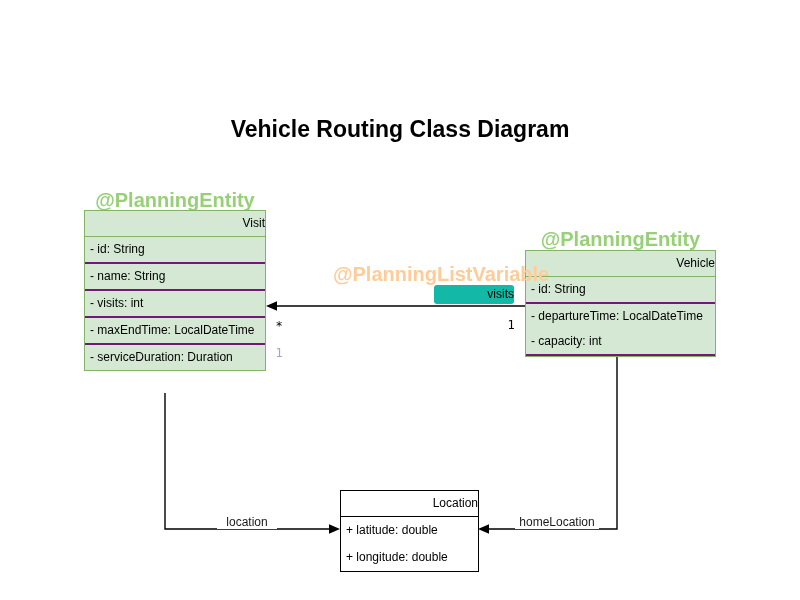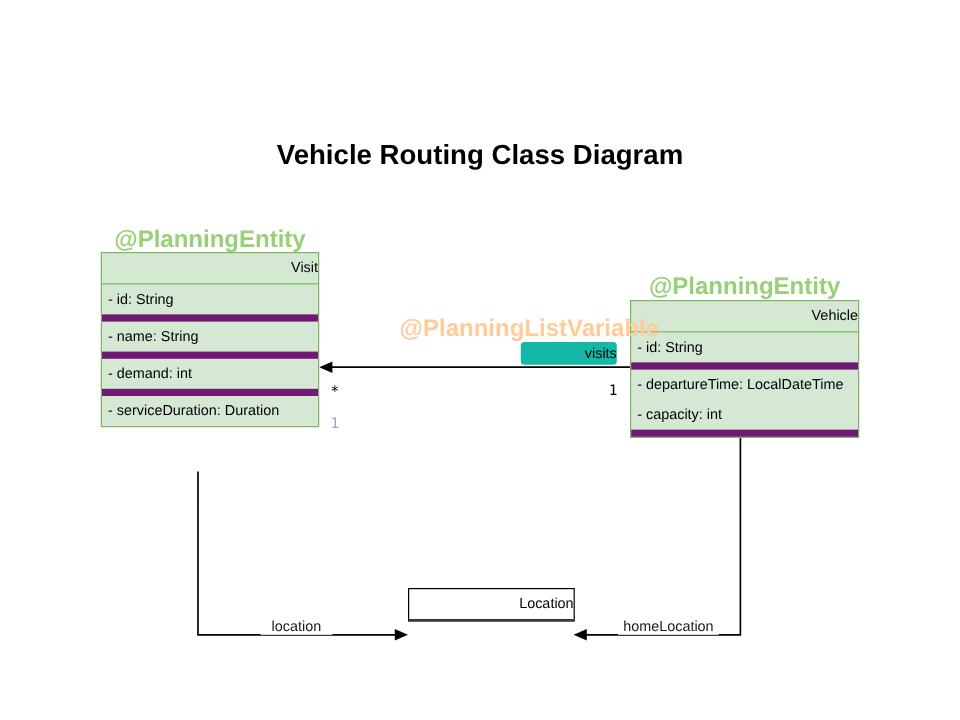--- a/index.html
+++ b/index.html
@@ -50,21 +50,21 @@
   }
   .green .uml-header { border-bottom: 1px solid #82b366; }
   .plain .uml-header { border-bottom: 1px solid #000000; }
   .uml-attr {
     height: 25px;
     line-height: 25px;
     padding-left: 5px;
     white-space: nowrap;
     overflow: hidden;
   }
-  .green .uml-attr { border-bottom: 6px solid #701a75; }
+  .green .uml-attr { border-bottom: 2px solid #701a75; }
   .uml-attr.last { border-bottom: none; }
   .uml-attr.roomy { height: 27px; line-height: 27px; border-bottom: none; }
   .connectors {
     position: absolute;
     left: 0; top: 0;
     width: 800px; height: 600px;
   }
   .edge-chip {
     position: absolute;
     left: 434px; top: 253px;
@@ -113,34 +113,37 @@
 
     <polyline points="617,322 617,497 488,497" fill="none" stroke="#000000" stroke-width="1.4"></polyline>
     <polygon points="478,497 489,492.2 489,501.8" fill="#000000"></polygon>
   </svg>
 
   <div class="annotation green" style="left:84px; top:157px; width:182px;">@PlanningEntity</div>
   <div class="uml-class green" style="left:84px; top:178px; width:182px;">
     <div class="uml-header">Visit</div>
     <div class="uml-attr">- id: String</div>
     <div class="uml-attr">- name: String</div>
-    <div class="uml-attr">- demand: int</div>
+    <div class="uml-attr">- visits: int</div>
+    <div class="uml-attr">- maxEndTime: LocalDateTime</div>
     <div class="uml-attr last">- serviceDuration: Duration</div>
   </div>
 
   <div class="annotation green" style="left:525px; top:196px; width:191px;">@PlanningEntity</div>
   <div class="uml-class green" style="left:525px; top:218px; width:191px;">
     <div class="uml-header">Vehicle</div>
     <div class="uml-attr">- id: String</div>
     <div class="uml-attr last">- departureTime: LocalDateTime</div>
     <div class="uml-attr">- capacity: int</div>
   </div>
 
   <div class="uml-class plain" style="left:340px; top:458px; width:139px;">
     <div class="uml-header">Location</div>
+    <div class="uml-attr roomy">+ latitude: double</div>
+    <div class="uml-attr roomy">+ longitude: double</div>
   </div>
 
   <div class="annotation orange" style="left:333px; top:231px; width:200px;">@PlanningListVariable</div>
   <div class="edge-chip">visits</div>
   <div class="mult" style="left:271px; top:287px;">*</div>
   <div class="mult" style="left:503px; top:286px;">1</div>
   <div class="mult purple" style="left:271px; top:314px;">1</div>
 
   <div class="edge-label" style="left:217px; top:484px; width:60px;">location</div>
   <div class="edge-label" style="left:515px; top:484px; width:84px;">homeLocation</div>

